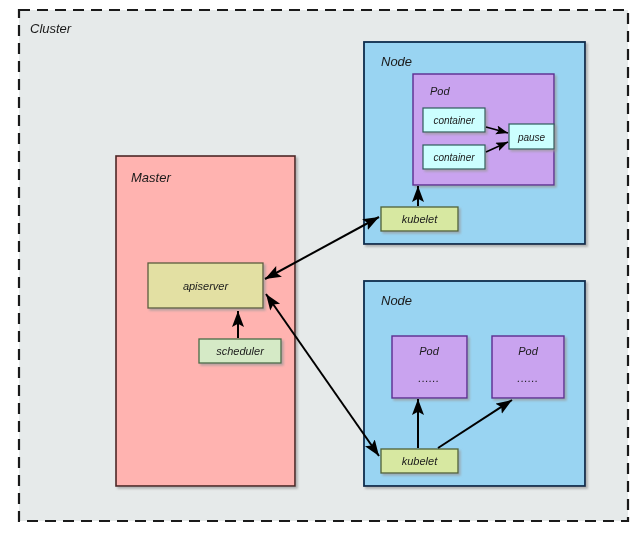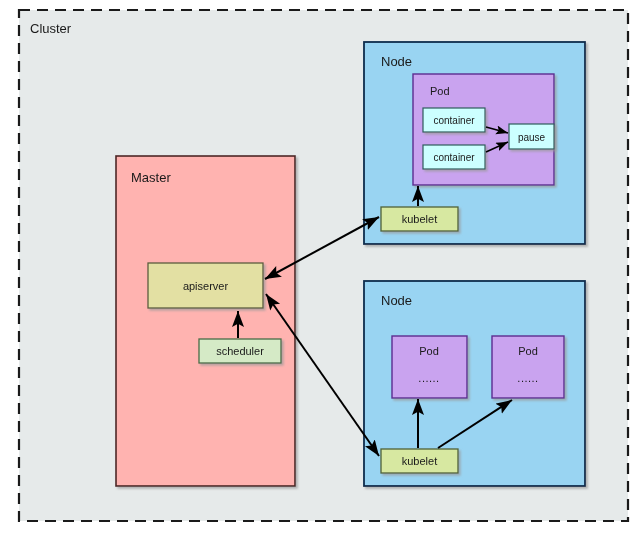--- a/index.html
+++ b/index.html
@@ -11,20 +11,21 @@
     width: 640px;
     height: 535px;
     font-family: "Liberation Sans", sans-serif;
     overflow: hidden;
   }
   #diagram-root {
     position: relative;
     width: 640px;
     height: 535px;
     background: #ffffff;
+    font-style: italic;
   }
   svg#diagram {
     display: block;
     width: 640px;
     height: 535px;
   }
   .box-label, .node-text {
     font-family: "Liberation Sans", sans-serif;
     fill: #1a1a1a;
   }

